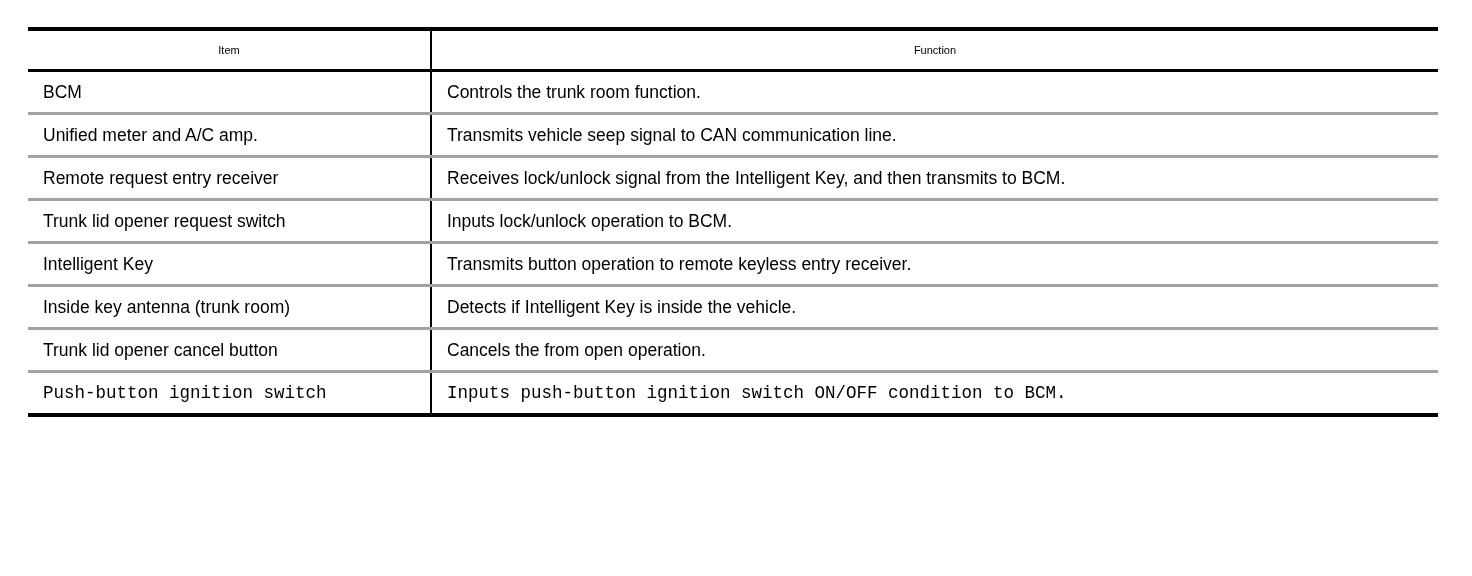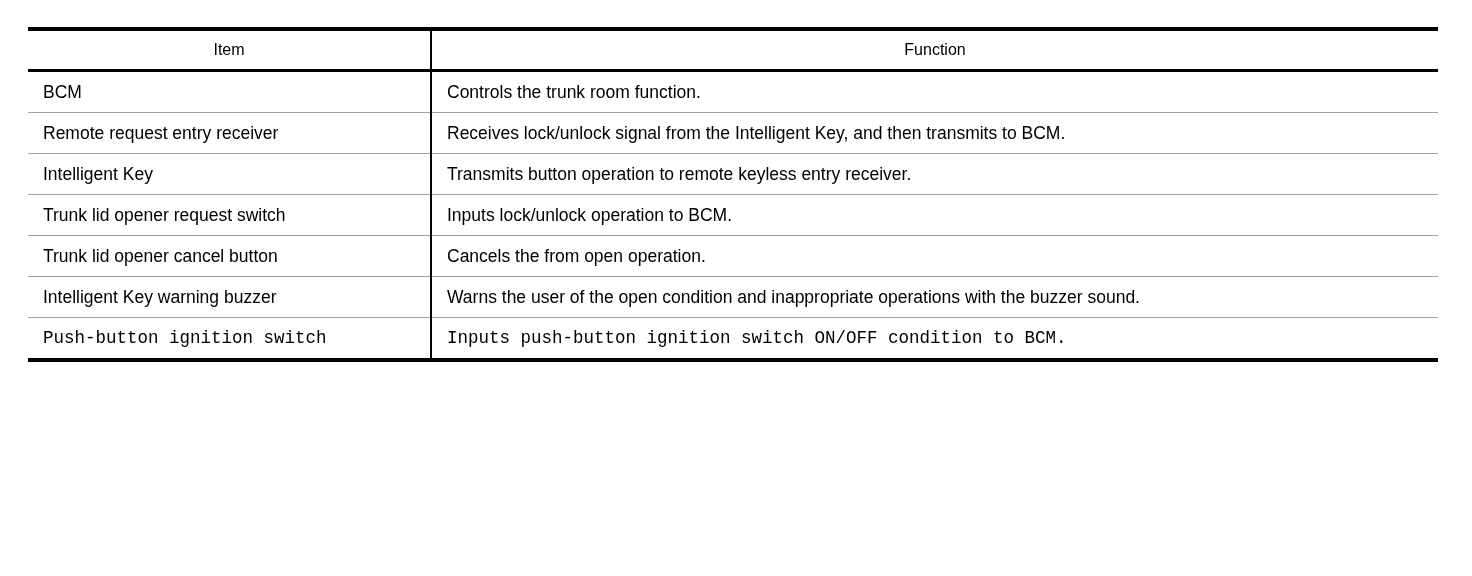--- a/index.html
+++ b/index.html
@@ -21,35 +21,35 @@
     top: 27px;
     width: 1410px;
     border-collapse: collapse;
     border-top: 4px solid #000;
     border-bottom: 4px solid #000;
     table-layout: fixed;
   }
   table.spec-table col.col-item { width: 403px; }
   table.spec-table th {
     height: 38px;
-    font-size: 16px;
+    font-size: 11px;
     font-weight: normal;
     color: #000;
     text-align: center;
     vertical-align: middle;
     border-bottom: 3px solid #000;
     padding: 0;
   }
   table.spec-table td {
     height: 40px;
     font-size: 17.5px;
     color: #000;
     text-align: left;
     vertical-align: middle;
-    border-bottom: 1px solid #a3a3a3;
+    border-bottom: 3px solid #a3a3a3;
     padding: 0 10px 0 15px;
     white-space: nowrap;
     overflow: hidden;
   }
   table.spec-table tr:last-child td { border-bottom: none; font-family: Liberation Mono, monospace; }
   .divider-right { border-right: 2px solid #000; }
 </style>
 </head>
 <body>
 
@@ -64,38 +64,42 @@
         <th class="divider-right">Item</th>
         <th>Function</th>
       </tr>
     </thead>
     <tbody>
       <tr>
         <td class="divider-right">BCM</td>
         <td>Controls the trunk room function.</td>
       </tr>
       <tr>
+        <td class="divider-right">Unified meter and A/C amp.</td>
+        <td>Transmits vehicle seep signal to CAN communication line.</td>
+      </tr>
+      <tr>
         <td class="divider-right">Remote request entry receiver</td>
         <td>Receives lock/unlock signal from the Intelligent Key, and then transmits to BCM.</td>
+      </tr>
+      <tr>
+        <td class="divider-right">Trunk lid opener request switch</td>
+        <td>Inputs lock/unlock operation to BCM.</td>
       </tr>
       <tr>
         <td class="divider-right">Intelligent Key</td>
         <td>Transmits button operation to remote keyless entry receiver.</td>
       </tr>
       <tr>
-        <td class="divider-right">Trunk lid opener request switch</td>
-        <td>Inputs lock/unlock operation to BCM.</td>
+        <td class="divider-right">Inside key antenna (trunk room)</td>
+        <td>Detects if Intelligent Key is inside the vehicle.</td>
       </tr>
       <tr>
         <td class="divider-right">Trunk lid opener cancel button</td>
         <td>Cancels the from open operation.</td>
-      </tr>
-      <tr>
-        <td class="divider-right">Intelligent Key warning buzzer</td>
-        <td>Warns the user of the open condition and inappropriate operations with the buzzer sound.</td>
       </tr>
       <tr>
         <td class="divider-right">Push-button ignition switch</td>
         <td>Inputs push-button ignition switch ON/OFF condition to BCM.</td>
       </tr>
     </tbody>
   </table>
 </div>
 
 </body></html>

